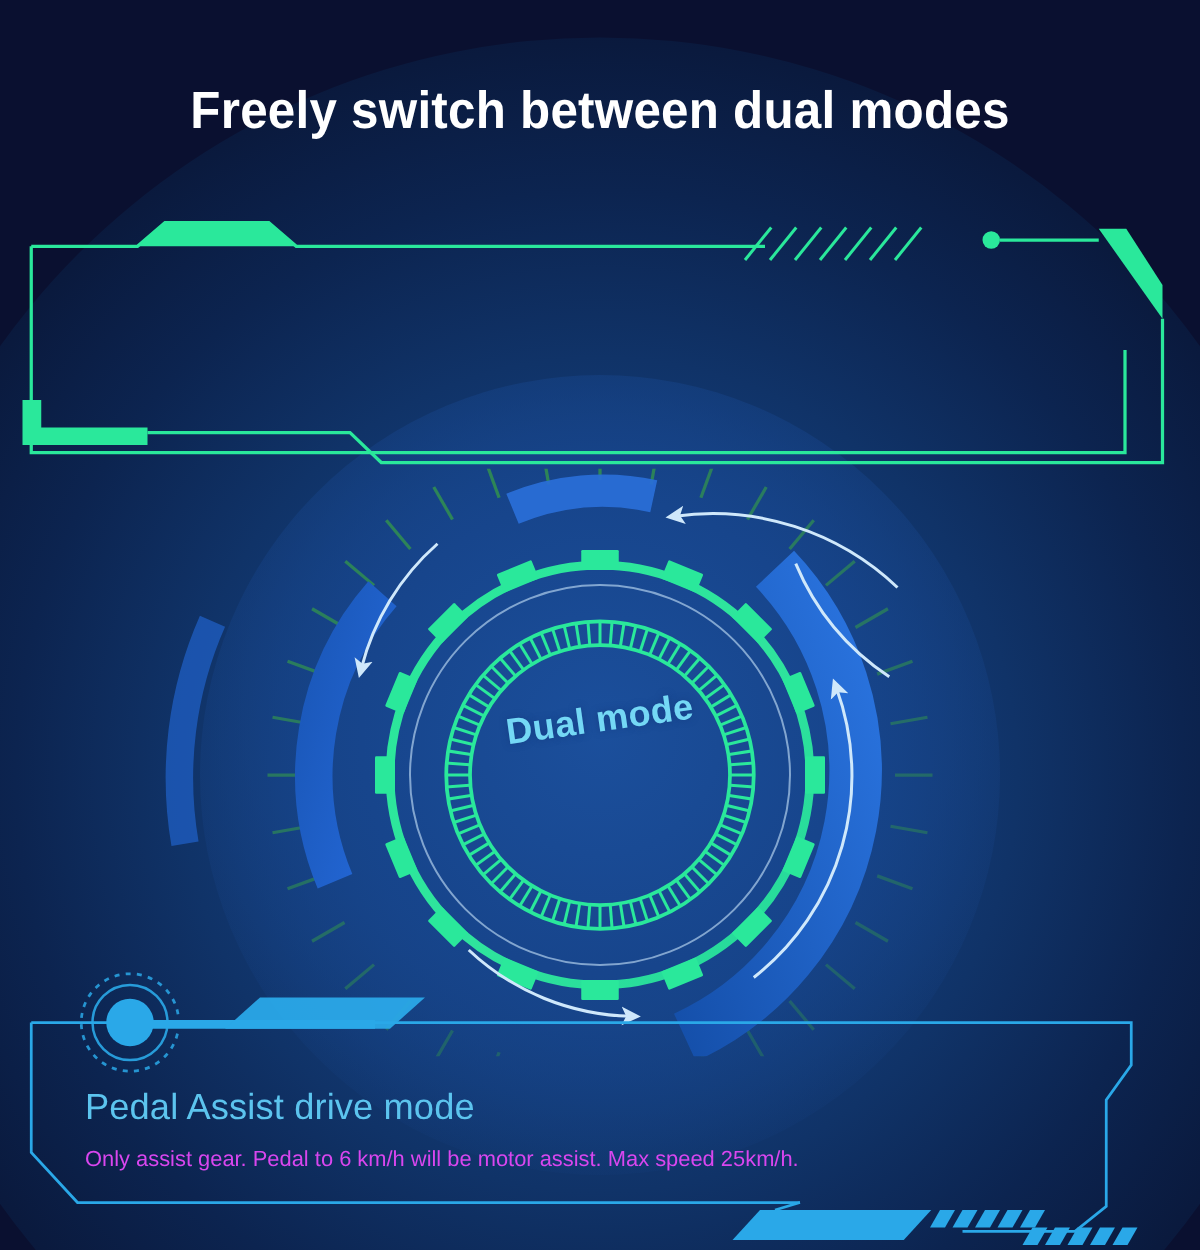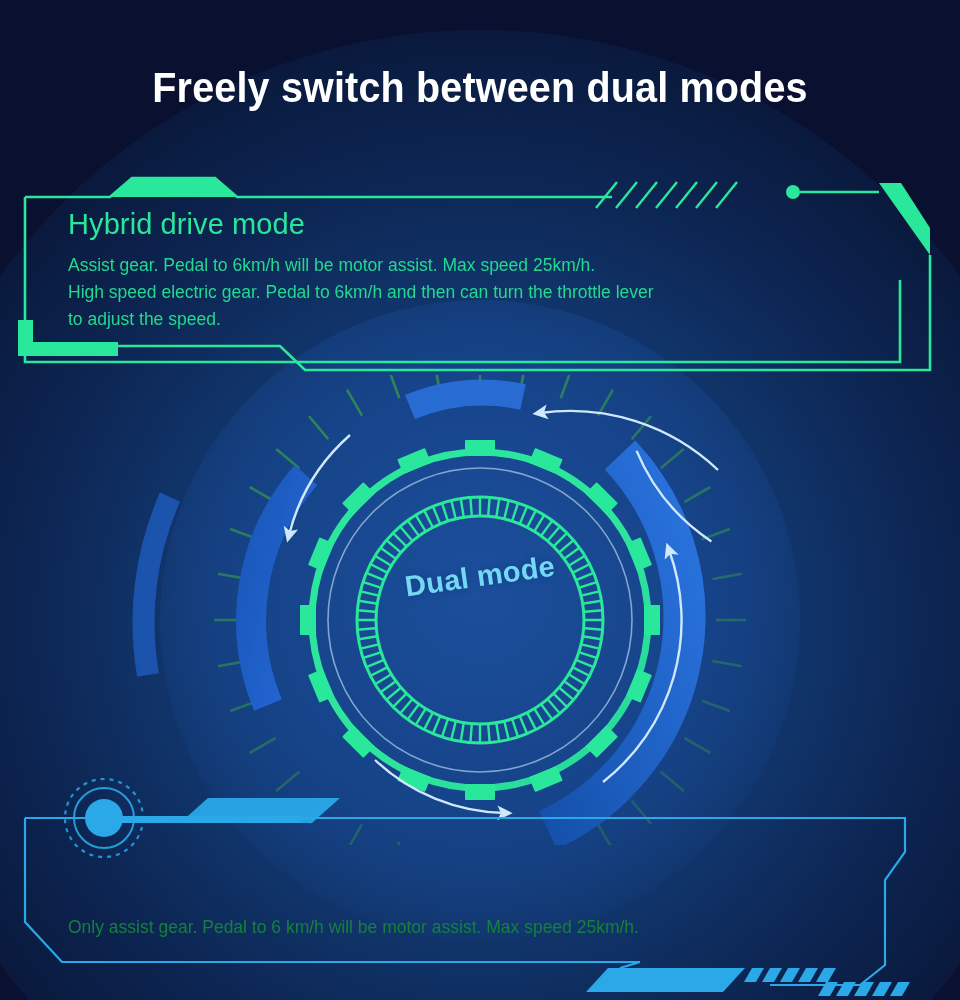--- a/index.html
+++ b/index.html
@@ -58,21 +58,21 @@
     color:#22d98f;font-size:17.5px;line-height:27px;
   }
 
   #pedal-panel{left:0;top:770px;width:960px;height:230px;}
   #pedal-panel .p-title{
     left:68px;top:80px;width:700px;
     color:#5cc4ee;font-size:29px;letter-spacing:.1px;
   }
   #pedal-panel .p-body{
     left:68px;top:124px;width:860px;
-    color:#15803d;font-size:17.5px;line-height:27px;
+    color:#d946ef;font-size:17.5px;line-height:27px;
   }
 
   .dial{position:absolute;left:0;top:355px;width:960px;height:470px;}
   .dial svg{position:absolute;left:0;top:0;}
 
   .dual-label{
     position:absolute;left:0;top:540px;width:960px;text-align:center;
     color:#74d8f5;font-size:29px;font-weight:bold;
     transform:rotate(-8deg);
     text-shadow:0 0 6px rgba(20,60,130,.8);
@@ -431,26 +431,20 @@
 
       <circle cx="793" cy="22" r="7" fill="#2ae89b"></circle>
       <line x1="800" y1="22" x2="879" y2="22" stroke="#2ae89b" stroke-width="2.6"></line>
       <path d="M 879,13 L 901,13 L 930,58 L 930,85 Z" fill="#2ae89b"></path>
 
       <path d="M 930,85 L 930,200 L 305,200 L 280,176 L 118,176" fill="none" stroke="#2ae89b" stroke-width="2.6" stroke-linejoin="miter"></path>
 
       <path d="M 18,150 L 33,150 L 33,172 L 118,172 L 118,186 L 18,186 Z" fill="#2ae89b"></path>
     </svg>
 
-    <div class="txt h-title">Hybrid drive mode</div>
-    <div class="txt h-body">
-      <div>Assist gear. Pedal to 6km/h will be motor assist. Max speed 25km/h.</div>
-      <div>High speed electric gear. Pedal to 6km/h and then can turn the throttle lever</div>
-      <div>to adjust the speed.</div>
-    </div>
   </div>
 
   <div class="panel" id="pedal-panel">
     <svg width="960" height="230" viewBox="0 0 960 230" xmlns="http://www.w3.org/2000/svg">
 
       <path d="M 25,28 L 25,132 L 62,172 L 640,172" fill="none" stroke="#2aa8e8" stroke-width="2.2" stroke-linejoin="miter"></path>
 
       <path d="M 25,28 L 112,28 L 142,28" fill="none" stroke="#2aa8e8" stroke-width="2.2"></path>
       <path d="M 170,28 L 905,28 L 905,62 L 885,90 L 885,175 L 860,195 L 770,195" fill="none" stroke="#2aa8e8" stroke-width="2.2" stroke-linejoin="miter"></path>
 
@@ -475,18 +469,19 @@
       </g>
       <g fill="#2aa8e8">
         <path d="M 826,192 L 838,192 L 830,206 L 818,206 Z"></path>
         <path d="M 844,192 L 856,192 L 848,206 L 836,206 Z"></path>
         <path d="M 862,192 L 874,192 L 866,206 L 854,206 Z"></path>
         <path d="M 880,192 L 892,192 L 884,206 L 872,206 Z"></path>
         <path d="M 898,192 L 910,192 L 902,206 L 890,206 Z"></path>
       </g>
     </svg>
 
+    <div class="txt p-title">Pedal Assist drive mode</div>
     <div class="txt p-body">
       <div>Only assist gear. Pedal to 6 km/h will be motor assist. Max speed 25km/h.</div>
     </div>
   </div>
 
 </div>
 
 </body></html>

